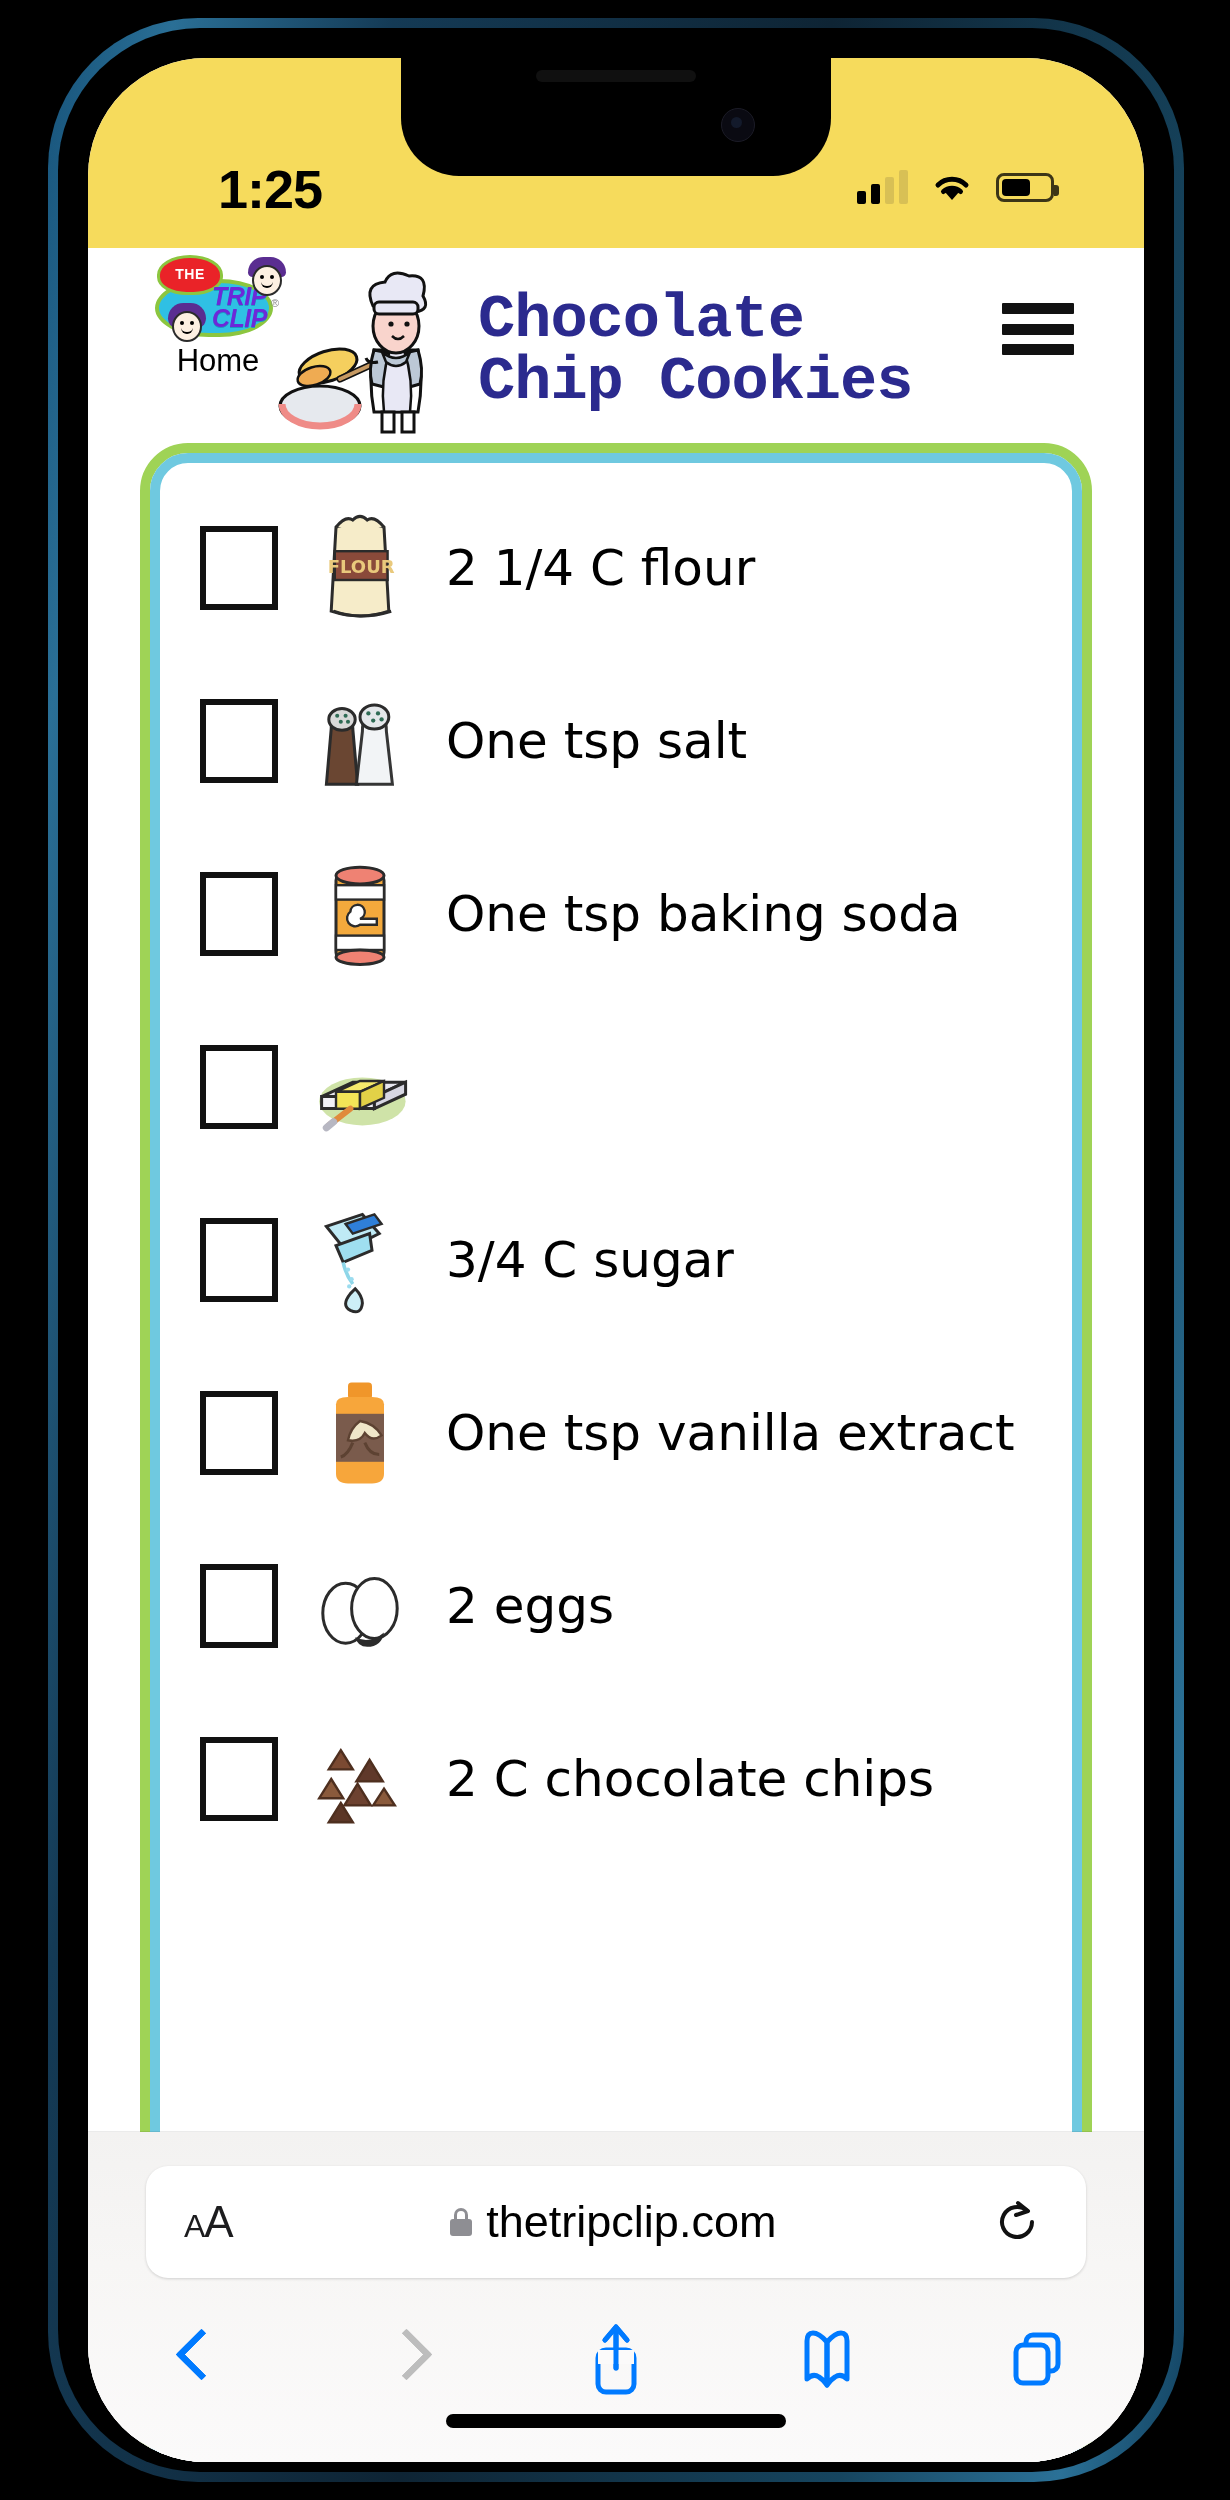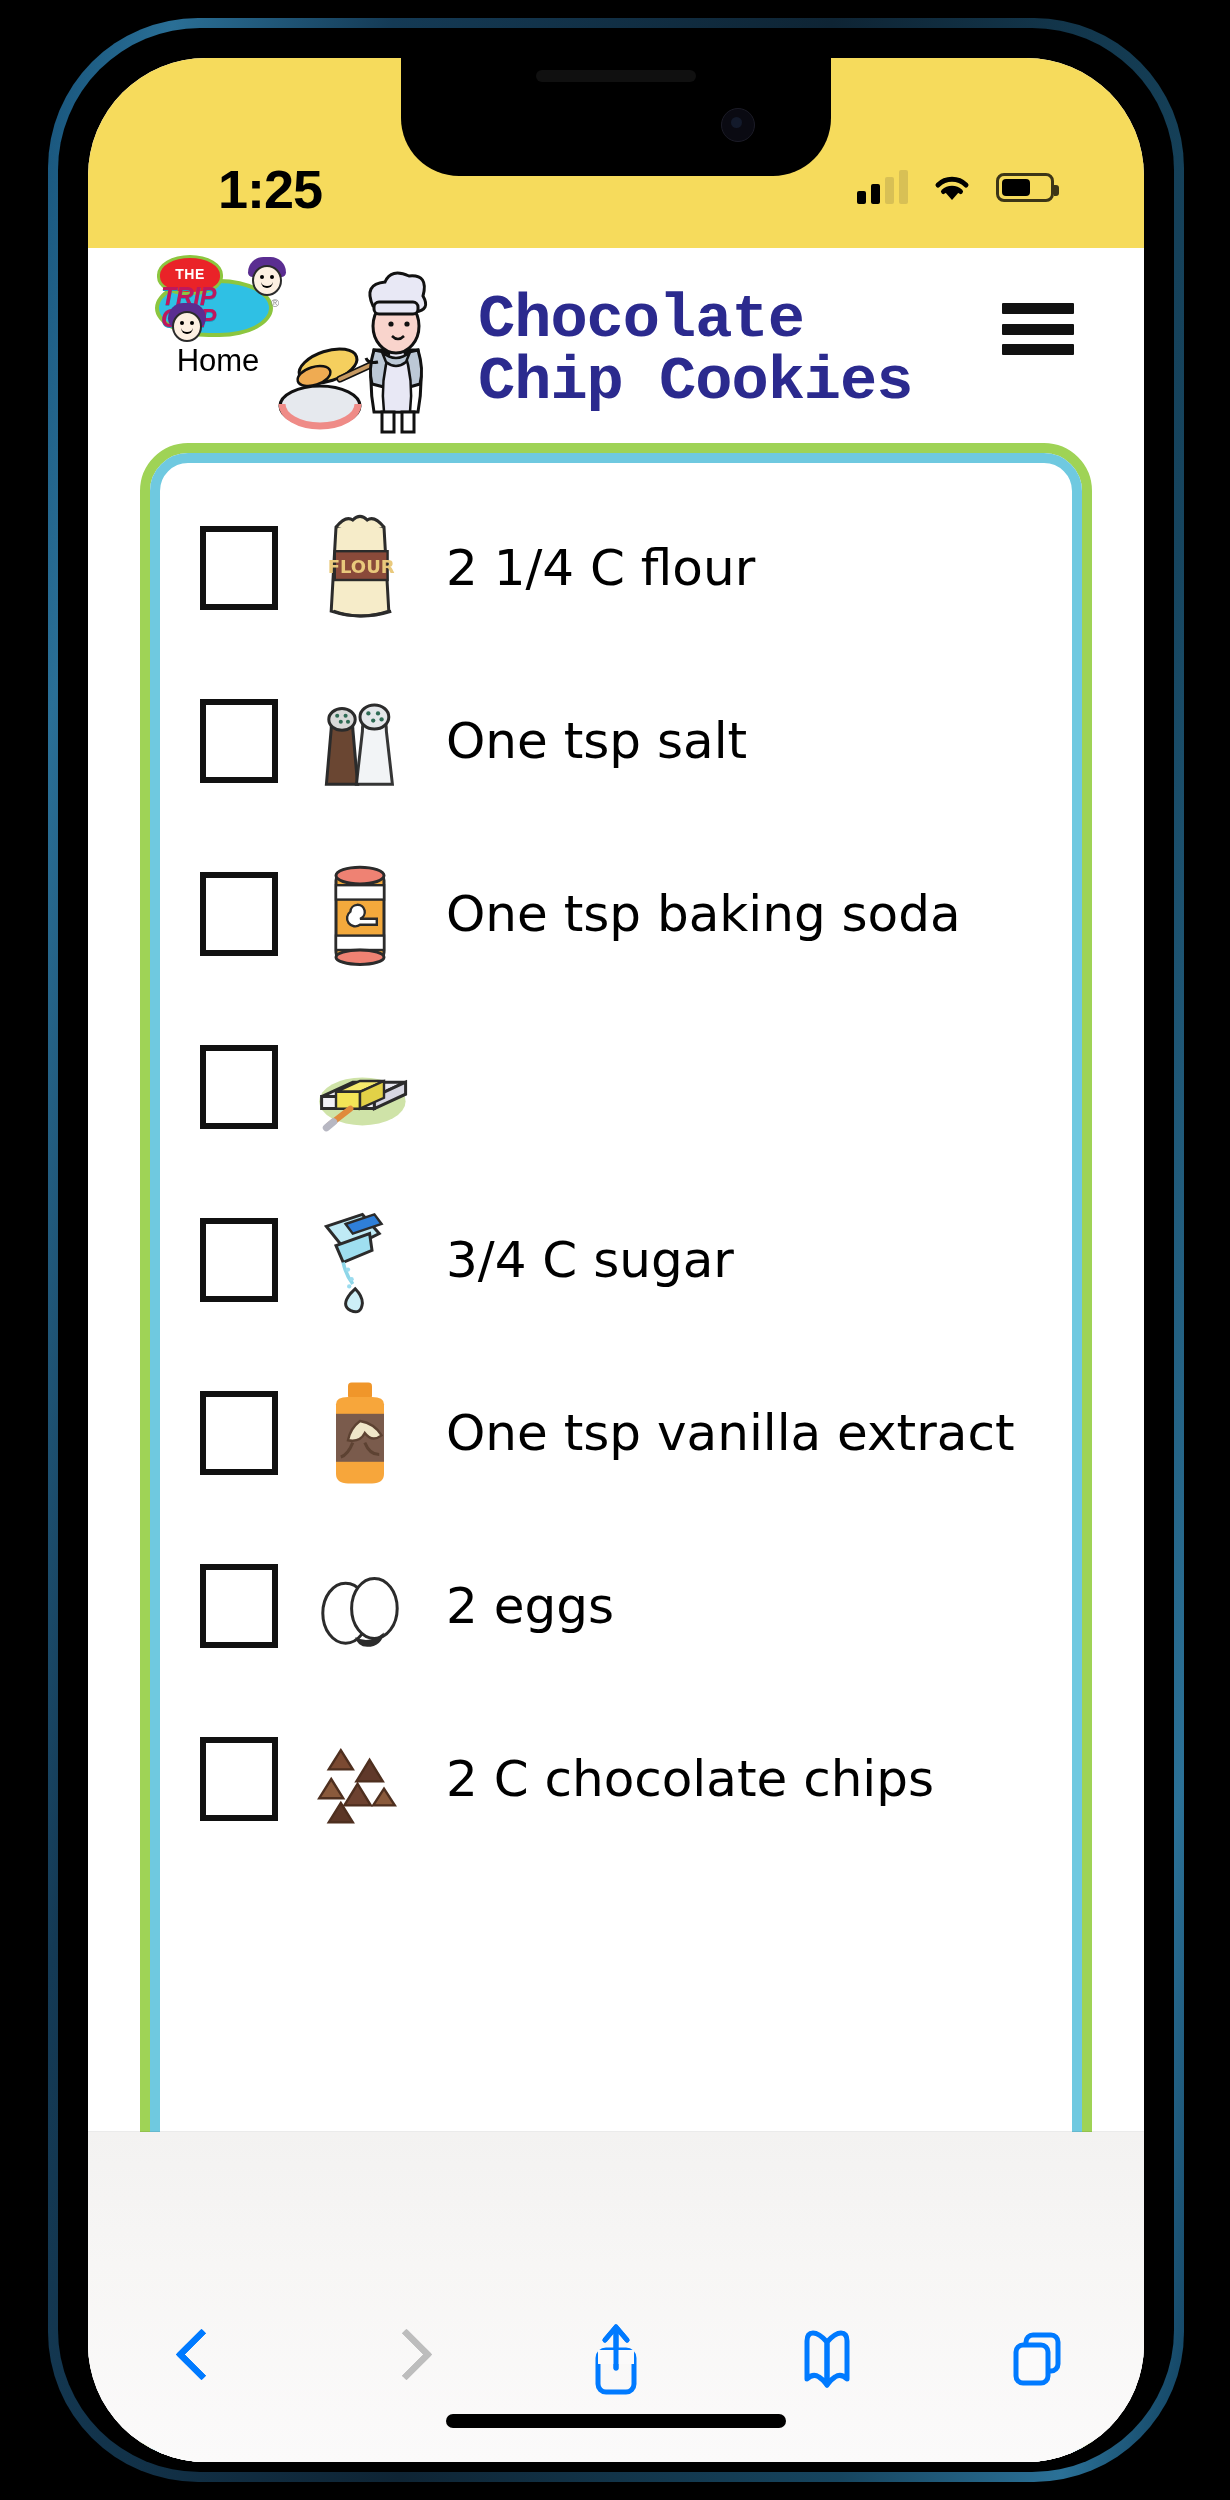--- a/index.html
+++ b/index.html
@@ -98,22 +98,22 @@
   .logo-blob { position: absolute; left: 12px; top: 26px; width: 118px; height: 58px;
                background: #2fc0e4; border-radius: 50%/55%;
                border: 4px solid #8cc63f; }
   .logo-the { position: absolute; left: 14px; top: 2px; width: 66px; height: 40px;
               background: #ea2328; border-radius: 50% 50% 45% 45%;
               border: 3px solid #8cc63f; }
   .logo-the span { position: absolute; left: 0; right: 0; top: 8px; text-align: center;
                    color: #fff; font-weight: 700; font-size: 14px;
                    font-family: "Liberation Sans", sans-serif; letter-spacing: 0.5px; }
   .logo-txt { position: absolute; left: 18px; top: 32px; width: 106px;
-              color: #be185d; font-weight: 700; font-size: 25px; line-height: 22px;
-              text-align: left; font-style: italic; letter-spacing: -0.5px;
+              color: #6d28d9; font-weight: 700; font-size: 25px; line-height: 22px;
+              text-align: right; font-style: italic; letter-spacing: -0.5px;
               text-shadow: 0 1px 0 #1a9cc0; }
   .kid { position: absolute; width: 40px; height: 42px; }
   .kid .face { position: absolute; left: 5px; top: 8px; width: 30px; height: 31px;
                background: #fdf0e2; border-radius: 50%; border: 2px solid #2b2b2b; }
   .kid .hair { position: absolute; left: 1px; top: 0; width: 38px; height: 20px;
                background: #5a2d91; border-radius: 20px 20px 6px 6px; }
   .kid .eye { position: absolute; top: 18px; width: 4px; height: 4px; border-radius: 50%; background: #000; }
   .kid .eye.l { left: 13px; } .kid .eye.r { left: 23px; }
   .kid .mouth { position: absolute; left: 14px; top: 25px; width: 12px; height: 6px;
                 border-bottom: 2px solid #000; border-radius: 0 0 12px 12px; }
@@ -430,20 +430,36 @@
                     </svg>
                   </div>
                   <div class="row-label">2 C chocolate chips</div>
                 </div>
               </div>
           </div>
         </div>
 
         <div id="safari-bar">
 
+          <div id="url-field">
+            <div id="aa-btn">
+              <small>A</small>A
+            </div>
+            <div id="url-center">
+              <div id="lock-icon">
+                <div class="shackle"></div>
+                  <div class="body"></div>
+              </div>
+              <div id="url-text">thetripclip.com</div>
+            </div>
+            <svg id="reload-icon" viewBox="0 0 46 46">
+              <path d="M38 23 a15 15 0 1 1 -5 -11.2" fill="none" stroke="#111" stroke-width="4" stroke-linecap="round"></path>
+              <path d="M24 4 l10 8 l-12 4" fill="none" stroke="#111" stroke-width="4" stroke-linejoin="round" stroke-linecap="round"></path>
+            </svg>
+          </div>
 
           <div id="nav-row">
             <div class="nav-btn">
               <div class="chev" style="color:#007aff"></div>
             </div>
             <div class="nav-btn">
               <div class="chev right" style="color:#bdbdbd"></div>
             </div>
             <div class="nav-btn">
               <svg width="62" height="78" viewBox="0 0 62 78">

